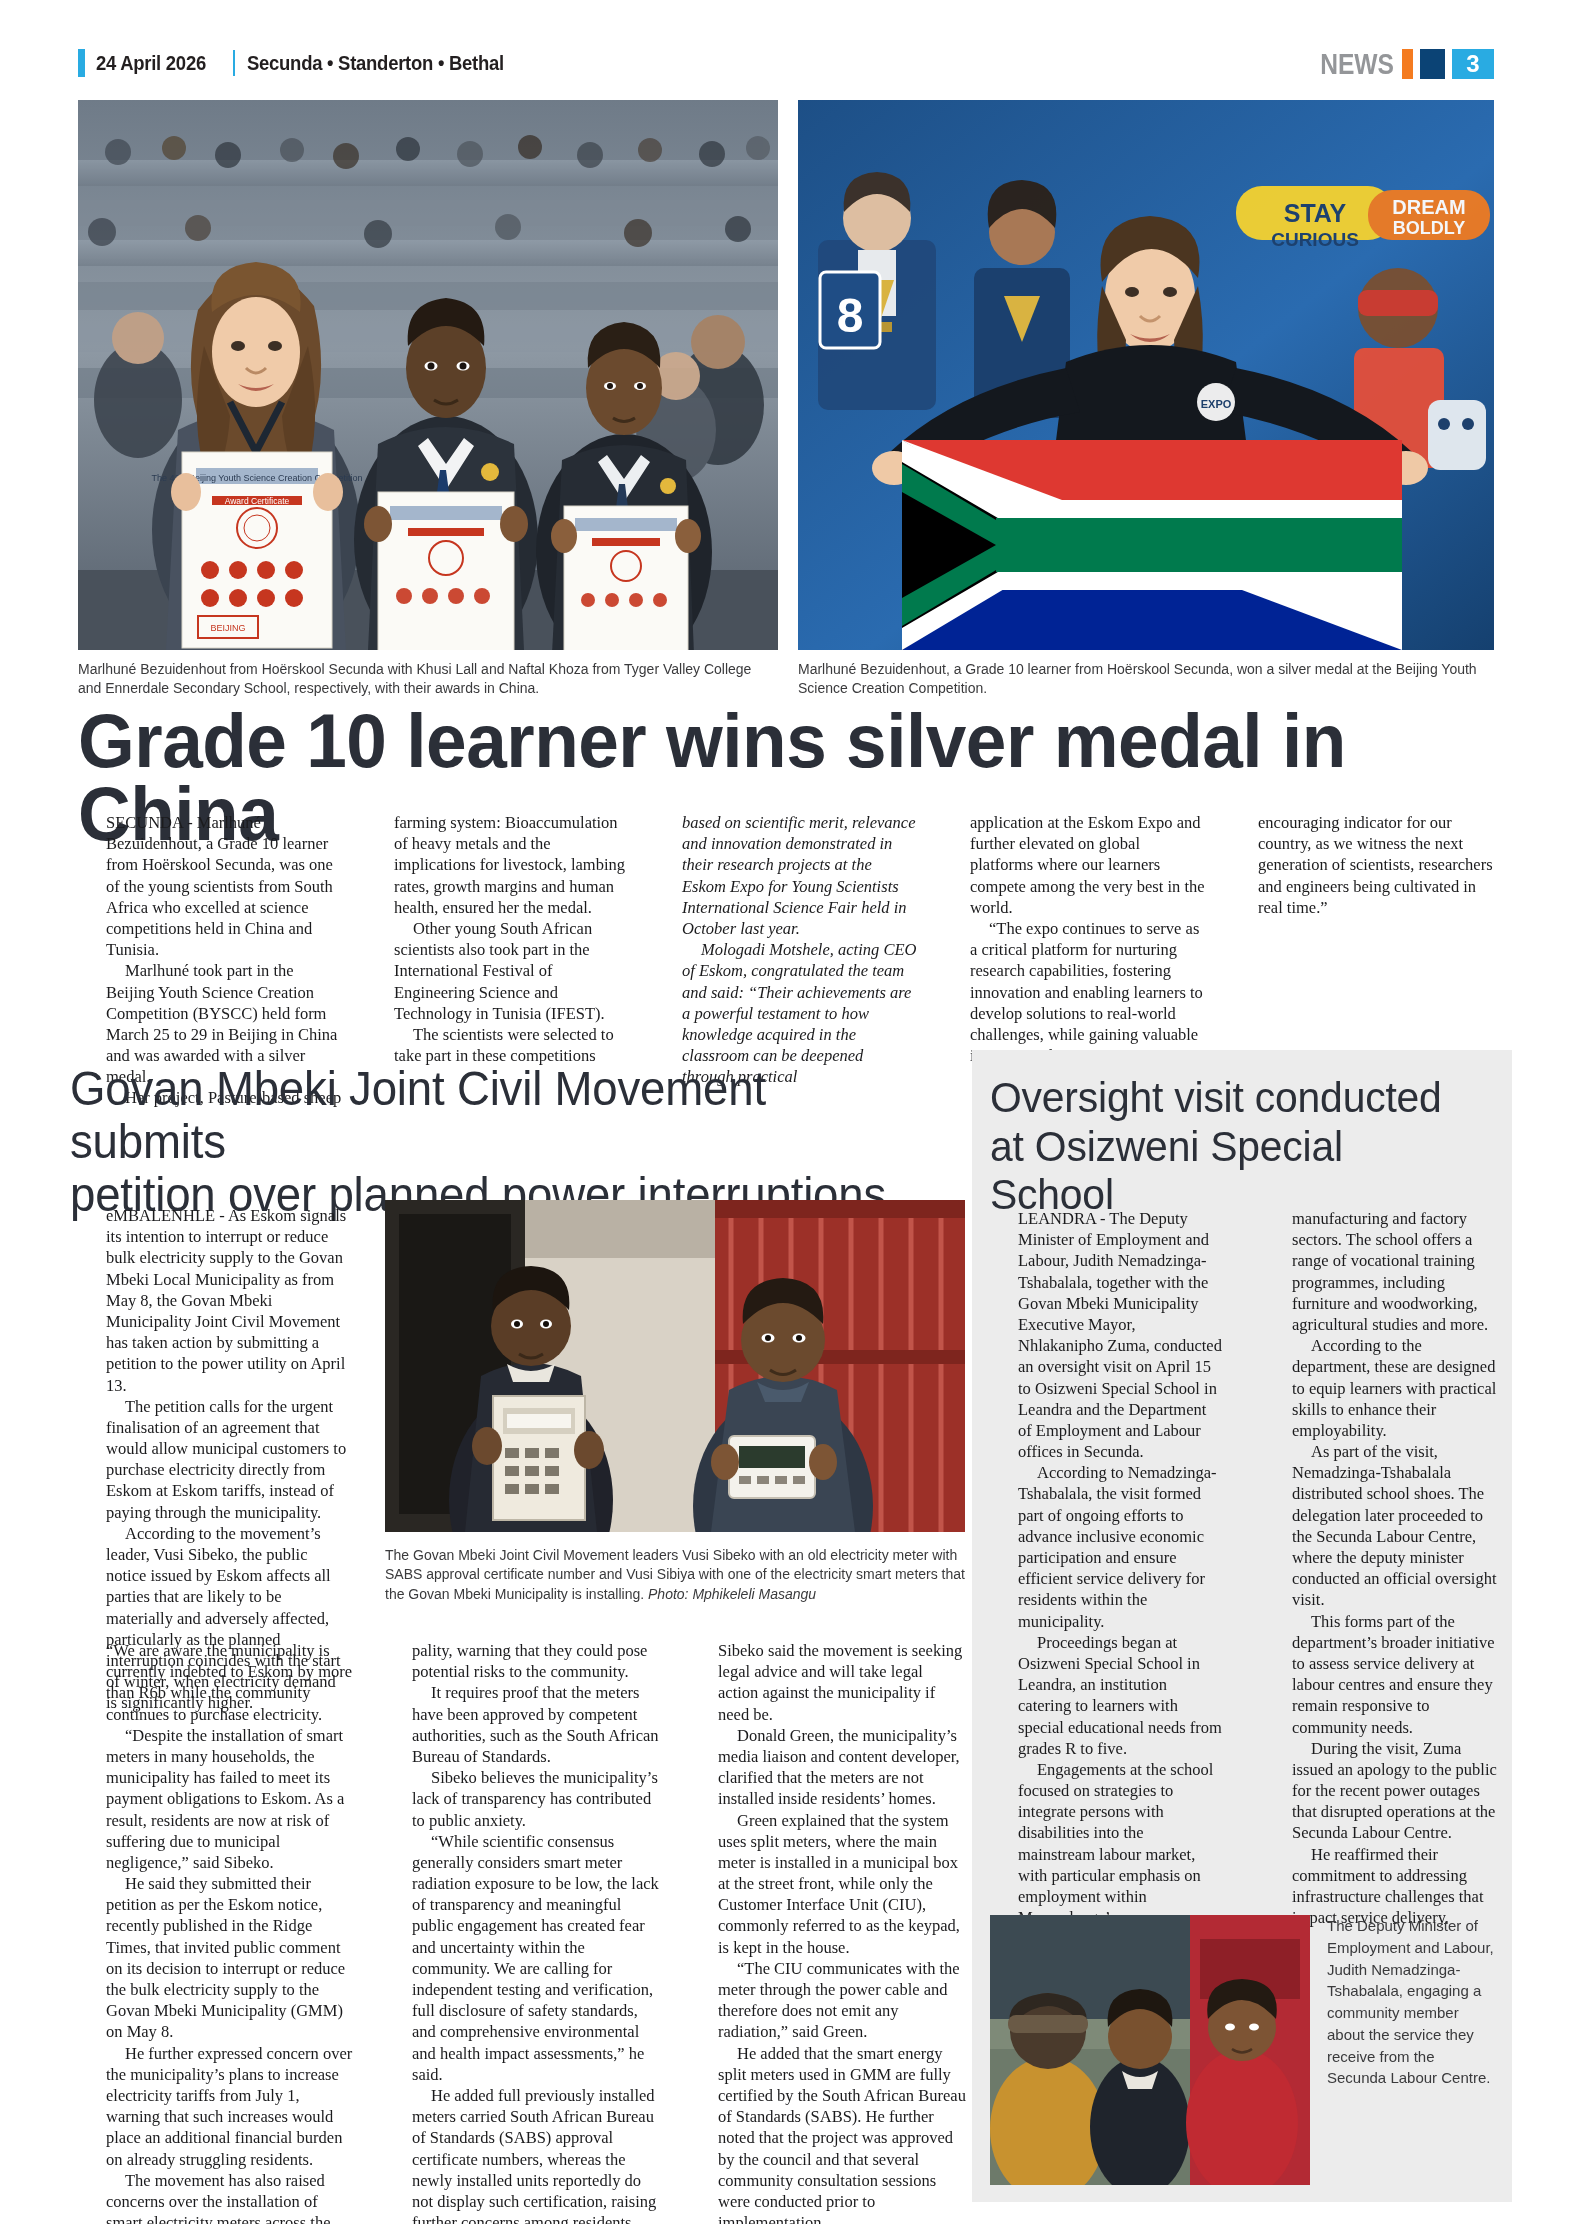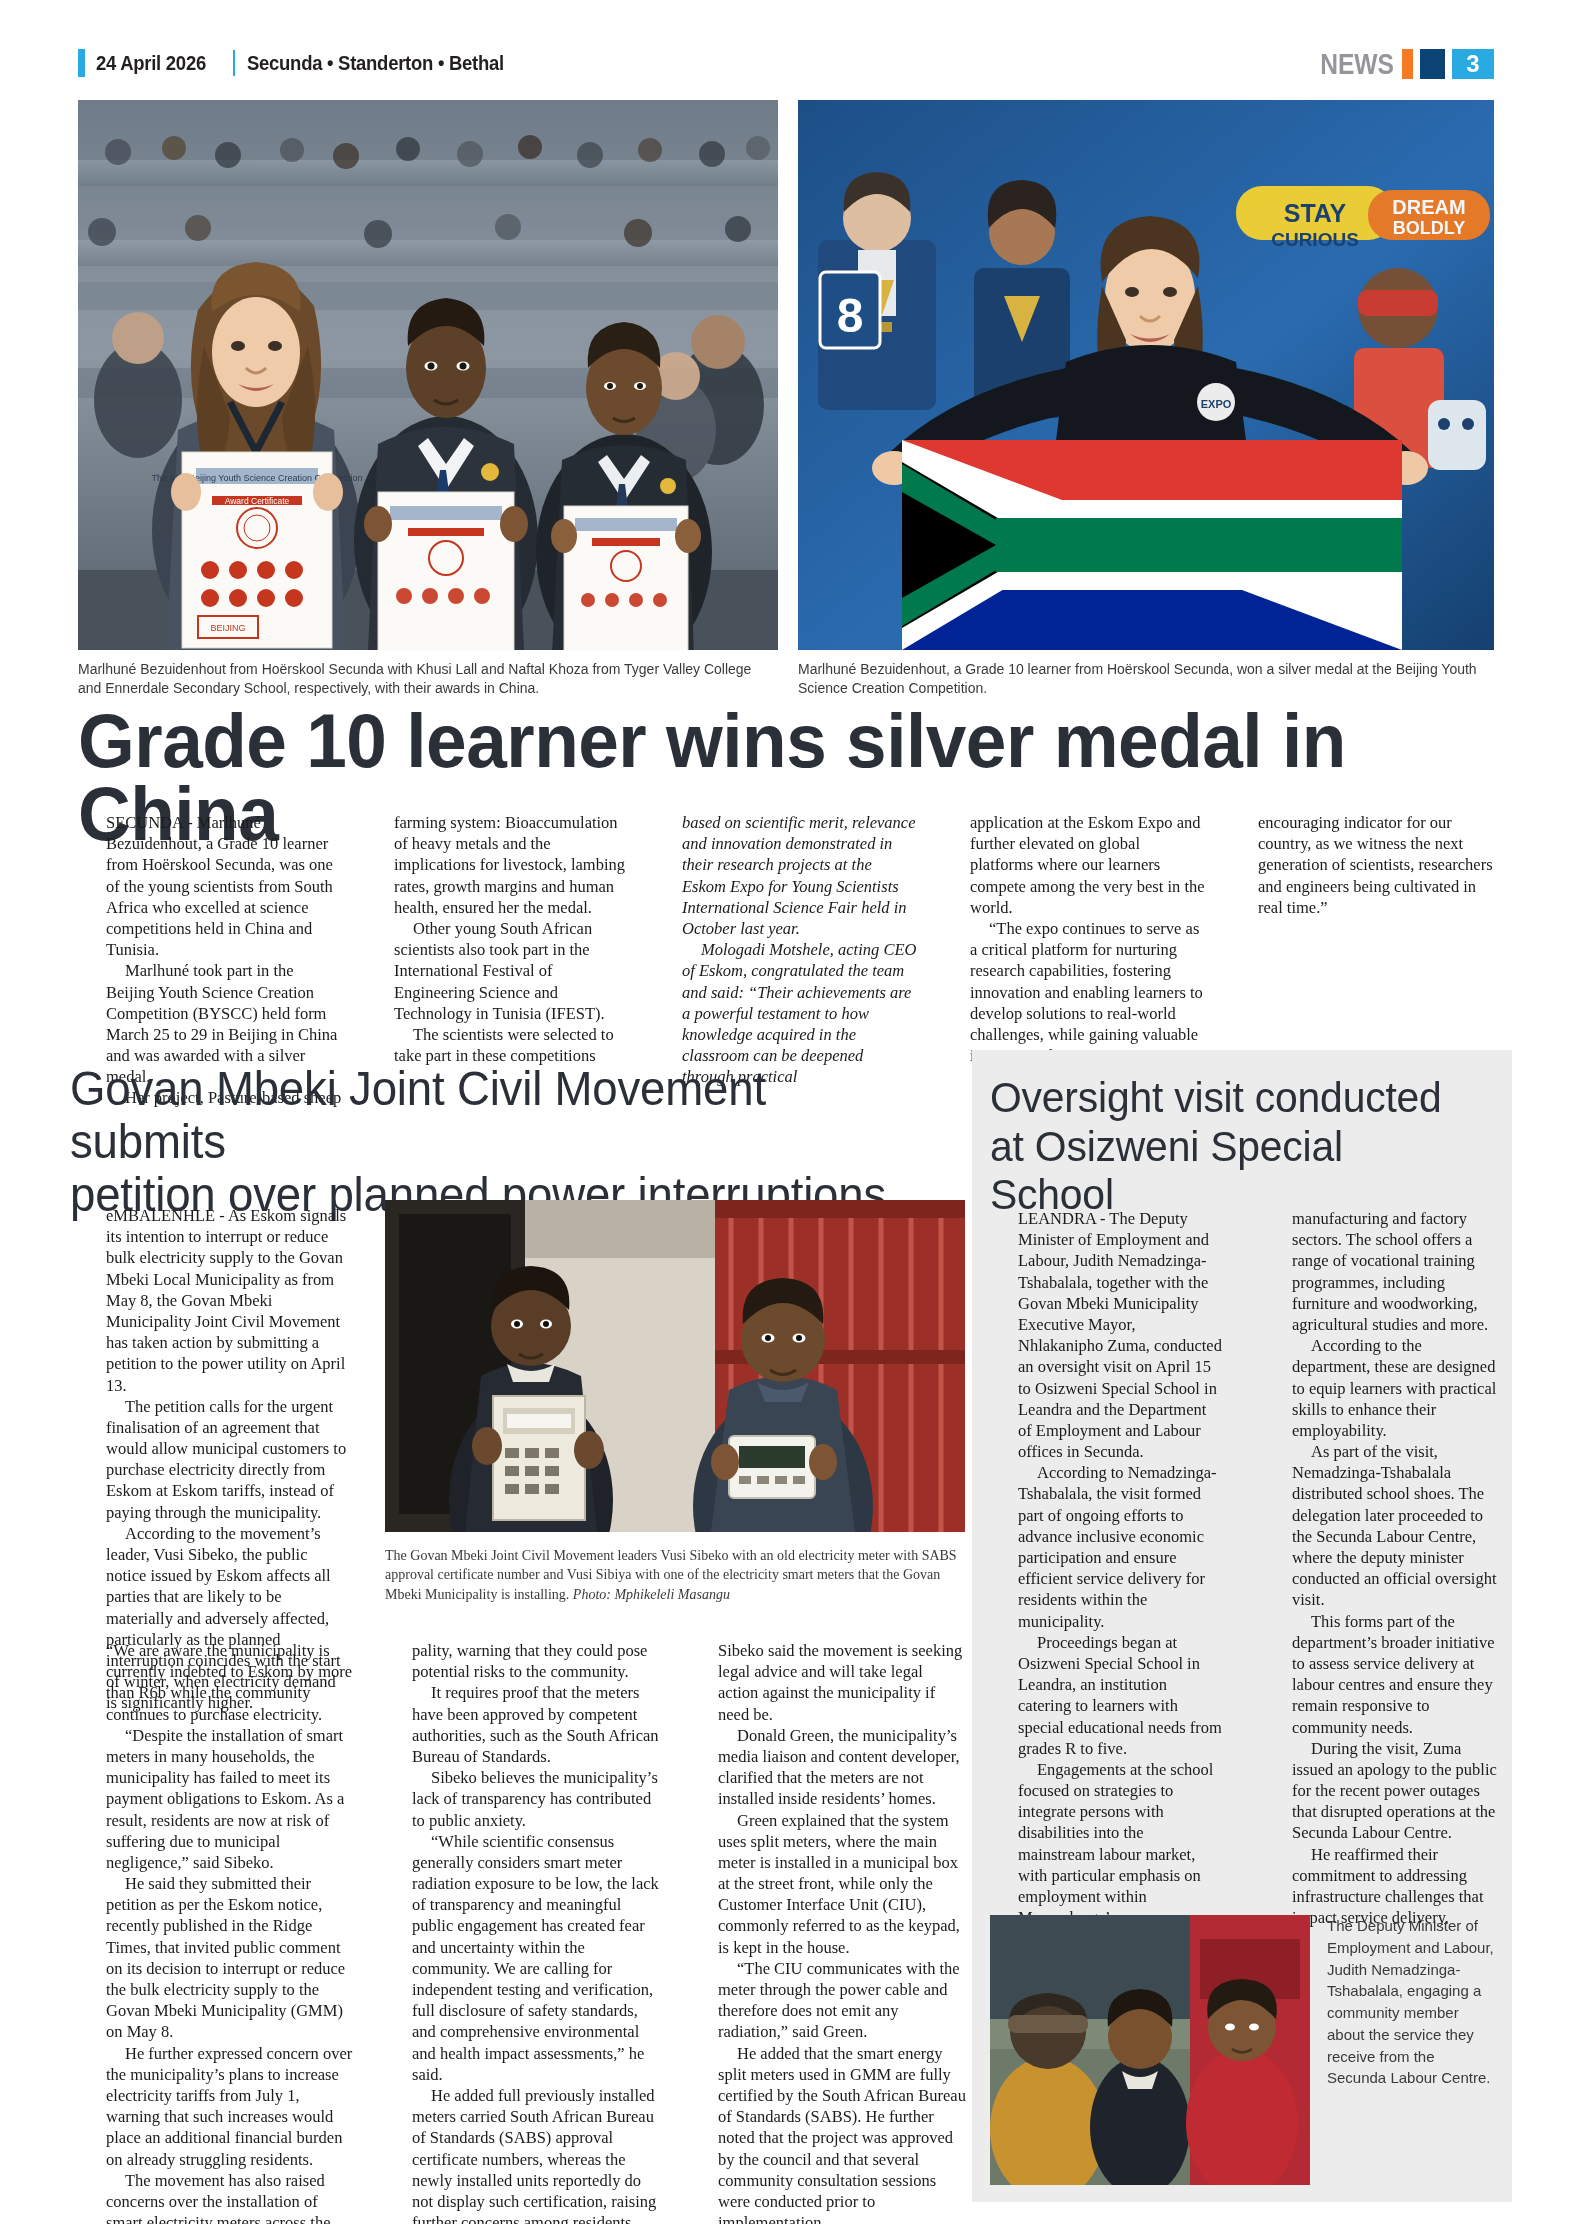--- a/index.html
+++ b/index.html
@@ -60,21 +60,21 @@
   #photo-meters     { left: 385px; top: 1200px; width: 580px; height: 332px; }
   #photo-minister   { left: 990px; top: 1915px; width: 320px; height: 270px; }
 
   .cap {
     position: absolute;
     font-family: "Liberation Sans", sans-serif;
     font-size: 14px; line-height: 1.38; color: #3a3a3c;
   }
   #cap-main-left  { left: 78px;  top: 660px; width: 700px; }
   #cap-main-right { left: 798px; top: 660px; width: 696px; }
-  #cap-meters     { left: 385px; top: 1546px; width: 580px; font-family: Liberation Serif, serif; }
+  #cap-meters     { left: 385px; top: 1546px; width: 580px; }
   #cap-minister   { left: 1327px; top: 1915px; width: 168px;
                     font-size: 15px; line-height: 1.45; }
   .cap .credit { font-style: italic; }
 
   
   .hl-main {
     position: absolute; left: 78px; top: 705px; width: 1420px;
     font-family: "Liberation Sans Narrow", "Liberation Sans", sans-serif;
     font-weight: 700; font-size: 76px; line-height: 0.96;
     color: #2b2f38; letter-spacing: -0.5px;

